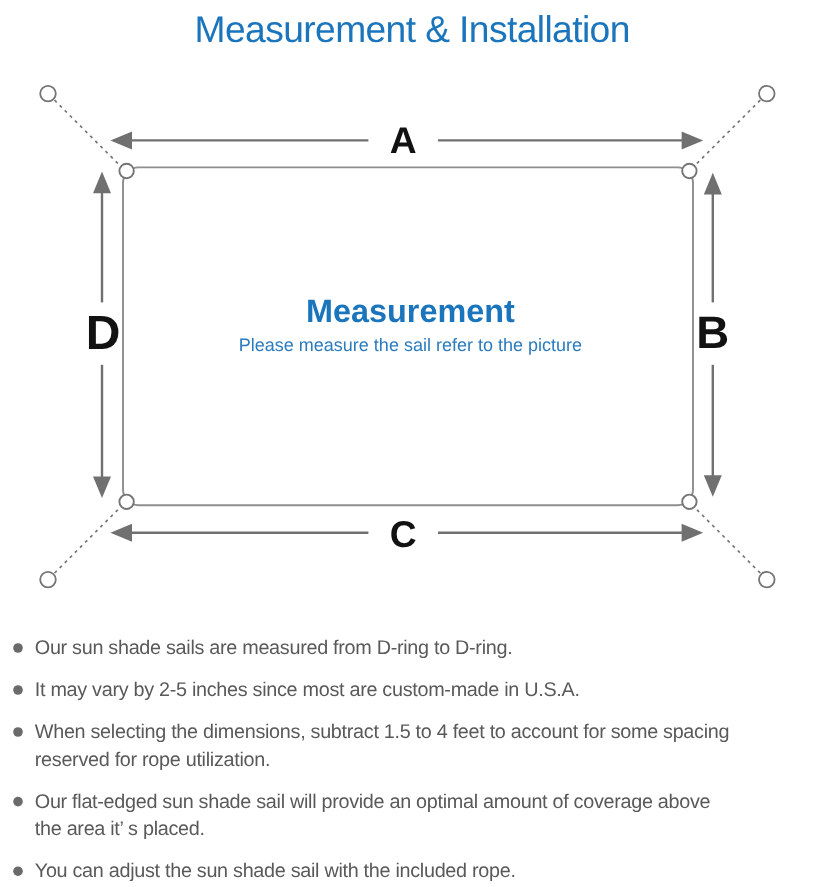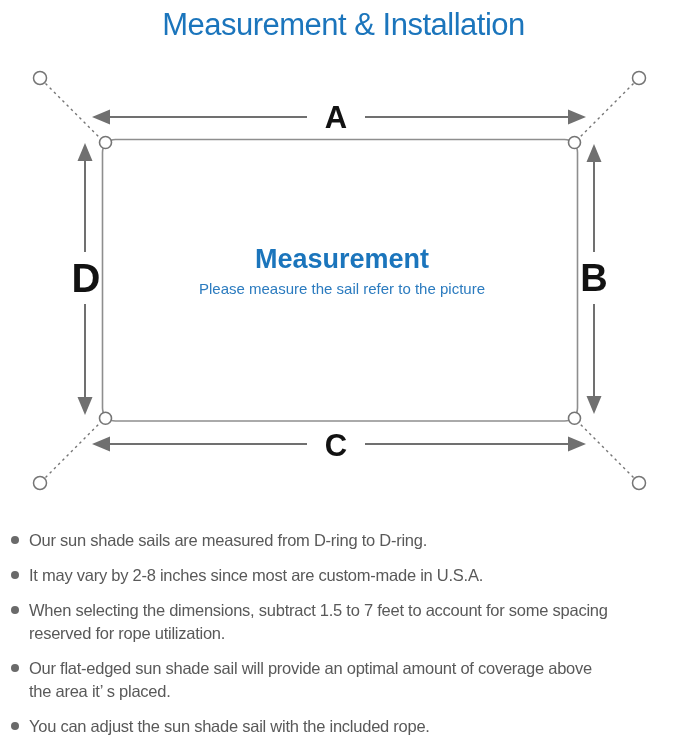--- a/index.html
+++ b/index.html
@@ -126,25 +126,25 @@
     <text class="csub" x="342" y="288">Please measure the sail refer to the picture</text>
   </svg>
 
   <ul class="bullets">
     <li class="bullet">
       <span class="dot"></span>
       <span class="btext">Our sun shade sails are measured from D-ring to D-ring.</span>
     </li>
     <li class="bullet">
       <span class="dot"></span>
-      <span class="btext">It may vary by 2-8 inches since most are custom-made in U.S.A.</span>
+      <span class="btext">It may vary by 2-5 inches since most are custom-made in U.S.A.</span>
     </li>
     <li class="bullet">
       <span class="dot"></span>
-      <span class="btext">When selecting the dimensions, subtract 1.5 to 7 feet to account for some spacing
+      <span class="btext">When selecting the dimensions, subtract 1.5 to 4 feet to account for some spacing
 reserved for rope utilization.</span>
     </li>
     <li class="bullet">
       <span class="dot"></span>
       <span class="btext">Our flat-edged sun shade sail will provide an optimal amount of coverage above
 the area it’ s placed.</span>
     </li>
     <li class="bullet">
       <span class="dot"></span>
       <span class="btext">You can adjust the sun shade sail with the included rope.</span>

